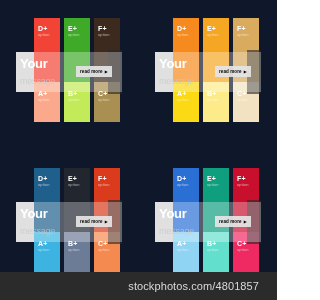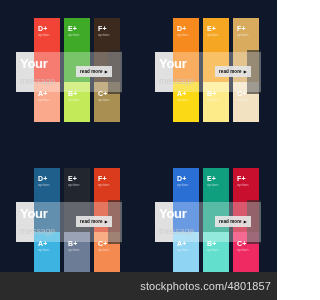--- a/index.html
+++ b/index.html
@@ -147,21 +147,21 @@
   
   .wm{
     position:absolute;
     left:0;top:272px;width:277px;height:28px;
     background:#2b2b2b;
     display:flex;align-items:center;justify-content:flex-end;
   }
   .wm .wmtext{
     color:#d9d9d9;
     font-size:11px;
-    padding-right:6px;
+    padding-right:18px;
     letter-spacing:0.1px;
   }
 </style>
 </head>
 <body>
 
 <div id="canvas">
 
   <div class="grid">
 

